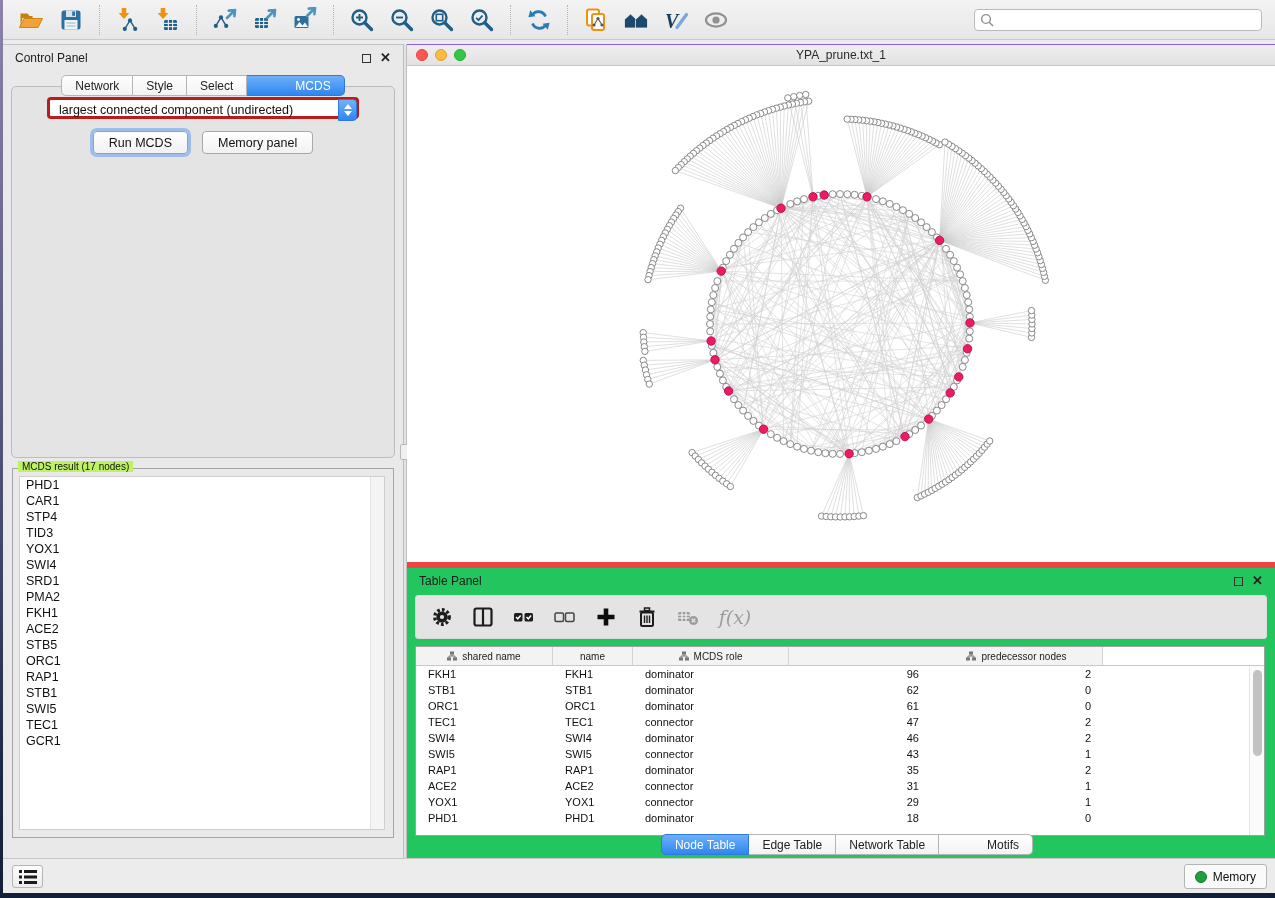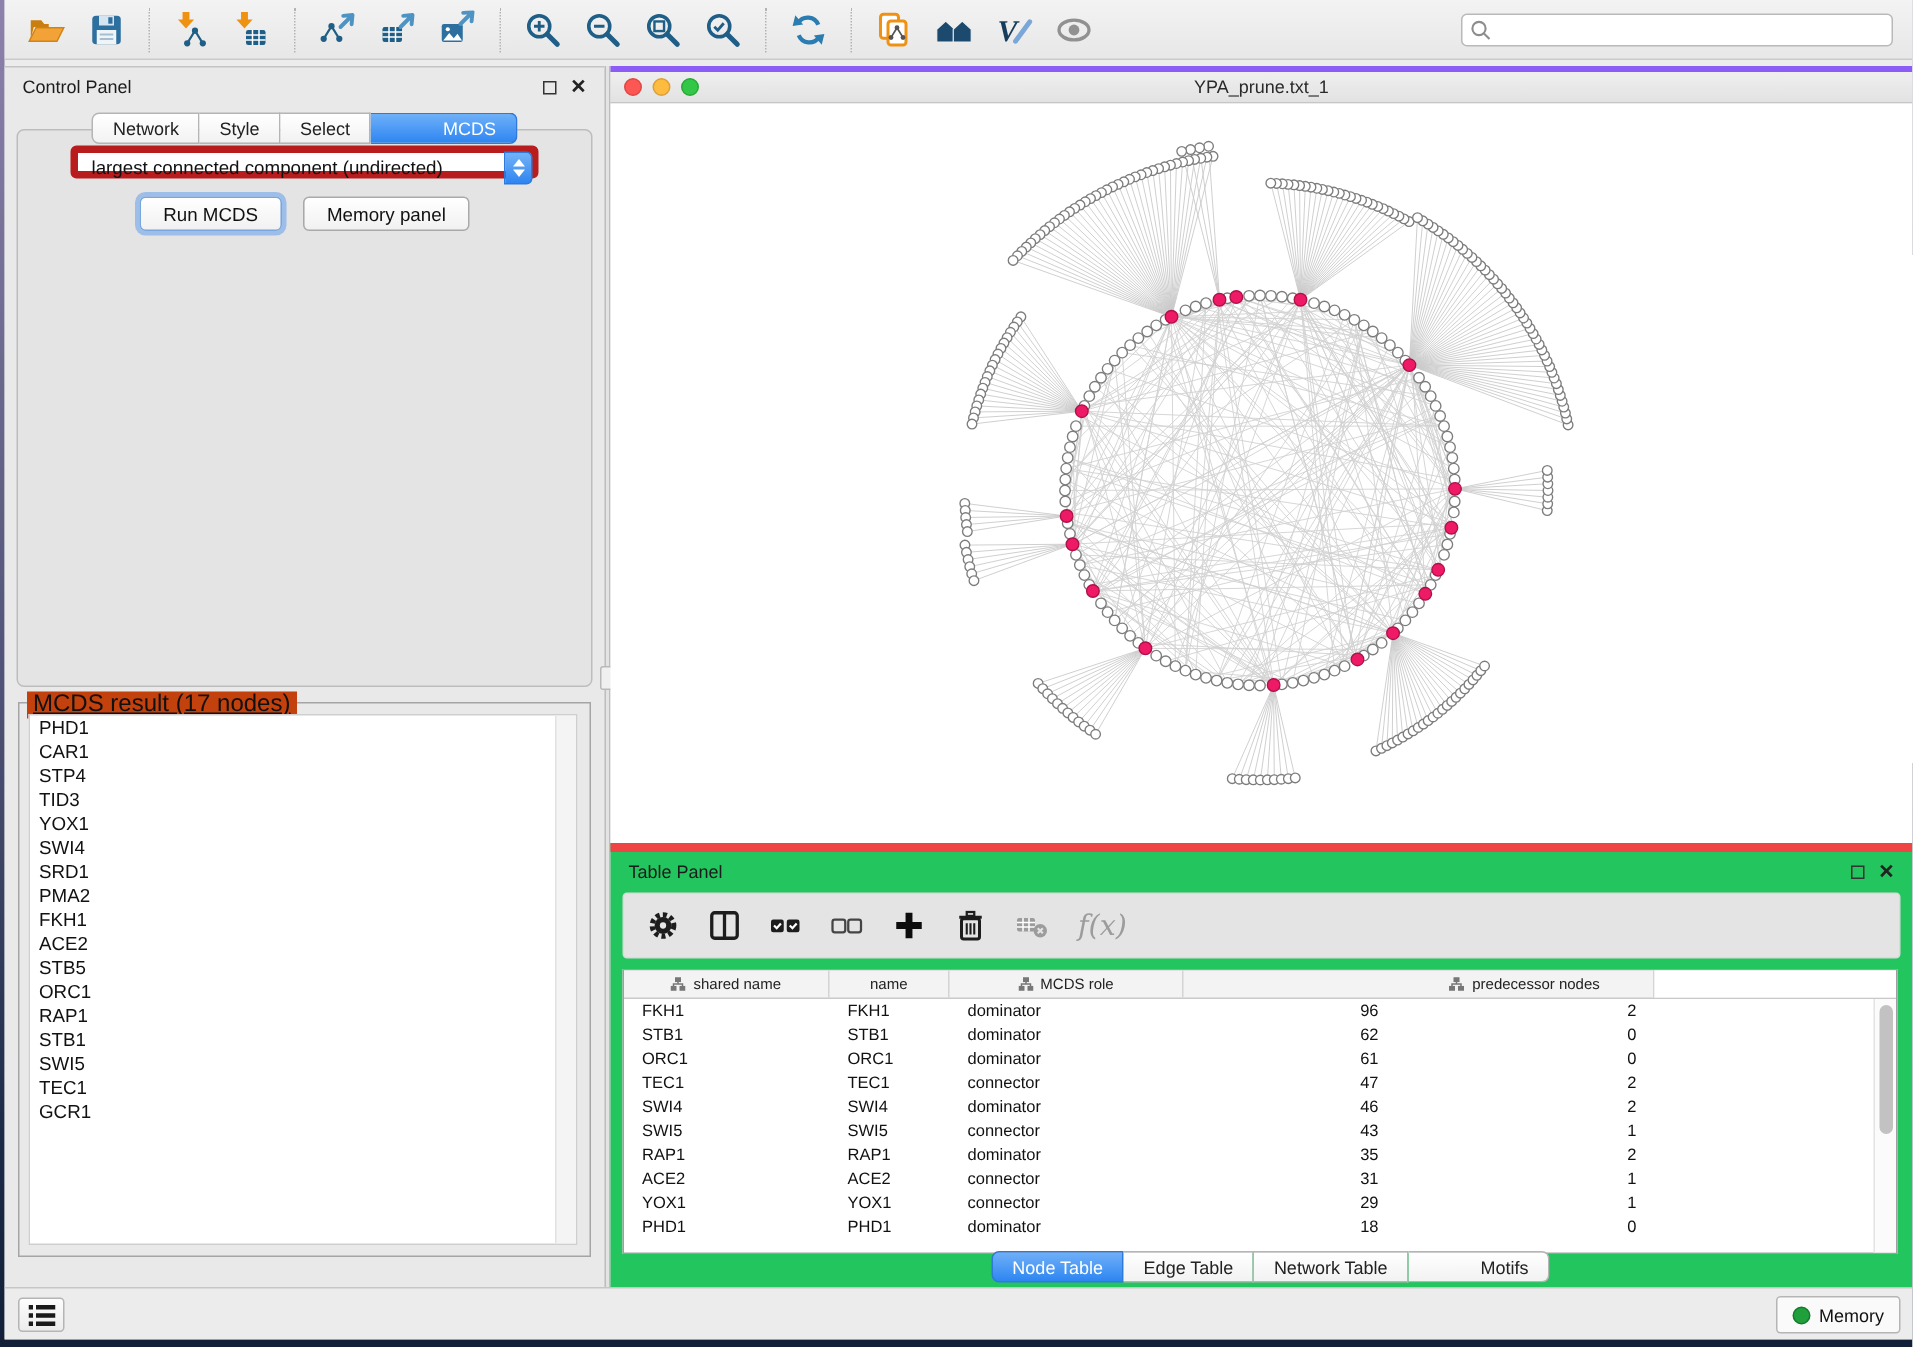--- a/index.html
+++ b/index.html
@@ -32,47 +32,47 @@
   .tabbar { position:absolute; top:30px; left:0; right:0; display:flex; justify-content:center; z-index:2; }
   .tab { height:21px; line-height:20px; padding:0 13px; background:linear-gradient(#ffffff,#f2f2f2);
          border:1px solid #b5b5b5; border-left:none; font-size:12px; color:#222; }
   .tab:first-child { border-left:1px solid #b5b5b5; border-radius:5px 0 0 5px; }
   .tab:last-child { border-radius:0 5px 5px 0;padding-left:48px; }
   .tab.active { background:linear-gradient(#6fb0f8,#2e86f1); color:#fff; border-color:#2f7ad8; }
   .tab-content { position:absolute; top:41px; left:8px; right:8px; height:372px;
                  background:#e4e4e4; border:1px solid #bdbdbd; border-radius:5px; }
   .opt-label { padding-top:27px; text-align:center; font-size:12.5px; color:#111; }
   .dropdown { position:relative; width:312px; height:22px; margin:10px auto 0; background:#fff;
-              border:5px solid #b91c1c; border-radius:4px; font-size:12.5px; line-height:20px;
+              border:3px solid #b91c1c; border-radius:4px; font-size:12.5px; line-height:20px;
               padding:0 28px 0 9px; color:#111; white-space:nowrap; }
   .stepper { position:absolute; right:-1px; top:-1px; width:19px; height:22px; border-radius:0 4px 4px 0;
              background:linear-gradient(#73b2f8,#2e86f1); border:1px solid #2f7ad8; }
   .stepper i { position:absolute; left:5px; width:0; height:0; border-left:4px solid transparent; border-right:4px solid transparent; }
   .stepper .up { top:4px; border-bottom:5px solid #fff; }
   .stepper .dn { bottom:4px; border-top:5px solid #fff; }
   .btn-row { margin-top:12px; display:flex; justify-content:center; gap:14px; }
   .btn { height:23px; padding:0 15px; background:linear-gradient(#ffffff,#f1f1f1); border:1px solid #a9a9a9;
          border-radius:4px; font-size:12.5px; color:#111; }
   .btn.focused { box-shadow:0 0 0 3px rgba(110,165,235,.6); border-color:#7aa6de; }
 
   .result-group { position:absolute; left:9px; right:9px; top:423px; bottom:20px; border:1px solid #a5a5a5; }
-  .result-legend { position:absolute; top:-8px; left:5px; background:#c2410c; padding:0 4px; font-size:16px; color:#111;text-decoration:underline; }
+  .result-legend { position:absolute; top:-8px; left:5px; background:#bef264; padding:0 4px; font-size:10px; color:#111; }
   .result-list { position:absolute; left:6px; right:8px; top:7px; bottom:7px; background:#fff;
                  border:1px solid #cfcfcf; overflow:hidden; }
   .result-item { font-size:12.5px; line-height:16px; padding-left:6px; color:#111; }
   .vtrack { position:absolute; right:0; top:0; bottom:0; width:14px; background:#f4f4f4; border-left:1px solid #e2e2e2; }
 
   
   .splitter { position:absolute; left:400px; top:44px; width:4px; bottom:35px; background:#e3e3e3;
               border-left:1px solid #bdbdbd; border-right:1px solid #bdbdbd; }
   .splitter-handle { position:absolute; left:-4px; top:400px; width:10px; height:16px; background:#f0f0f0;
                      border:1px solid #b9b9b9; border-radius:2px; }
 
   
-  .network-panel { position:absolute; left:404px; top:44px; right:0; height:518px; border-top:4px solid #8b5cf6; }
+  .network-panel { position:absolute; left:404px; top:44px; right:0; height:518px; border-top:1px solid #8b5cf6; }
   .net-titlebar { position:relative; height:21px; background:linear-gradient(#efefef,#e2e2e2);
                   border-bottom:1px solid #c6c6c6; display:flex; align-items:center; padding-left:9px; }
   .tl { width:12px; height:12px; border-radius:50%; margin-right:7px; }
   .tl.red { background:#fc5753; border:1px solid #df4744; }
   .tl.yellow { background:#fdbc40; border:1px solid #de9f34; }
   .tl.green { background:#33c748; border:1px solid #27aa35; }
   .net-title { position:absolute; left:0; right:0; text-align:center; font-size:12px; color:#2a2a2a; }
   .net-canvas { position:absolute; top:21px; left:0; right:0; bottom:0; background:#fff; }
 
   

